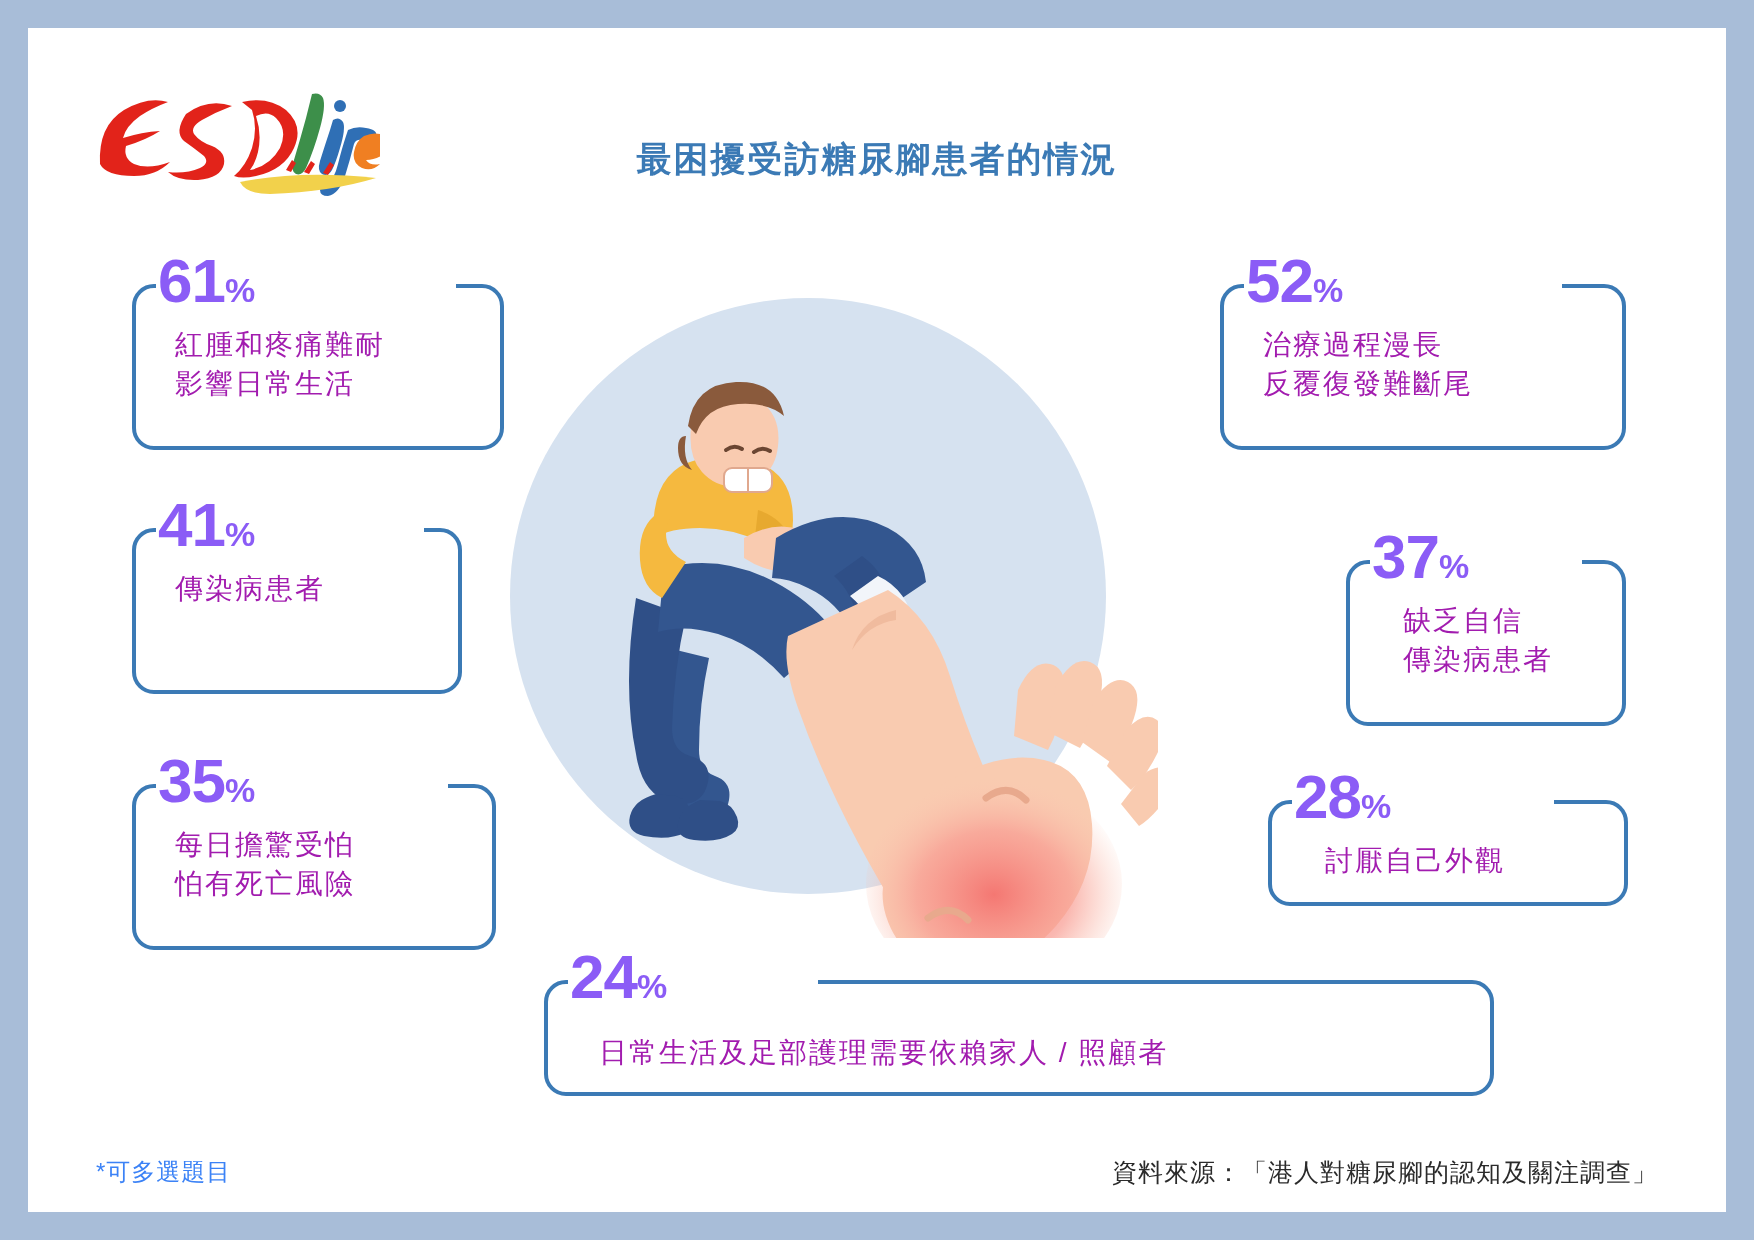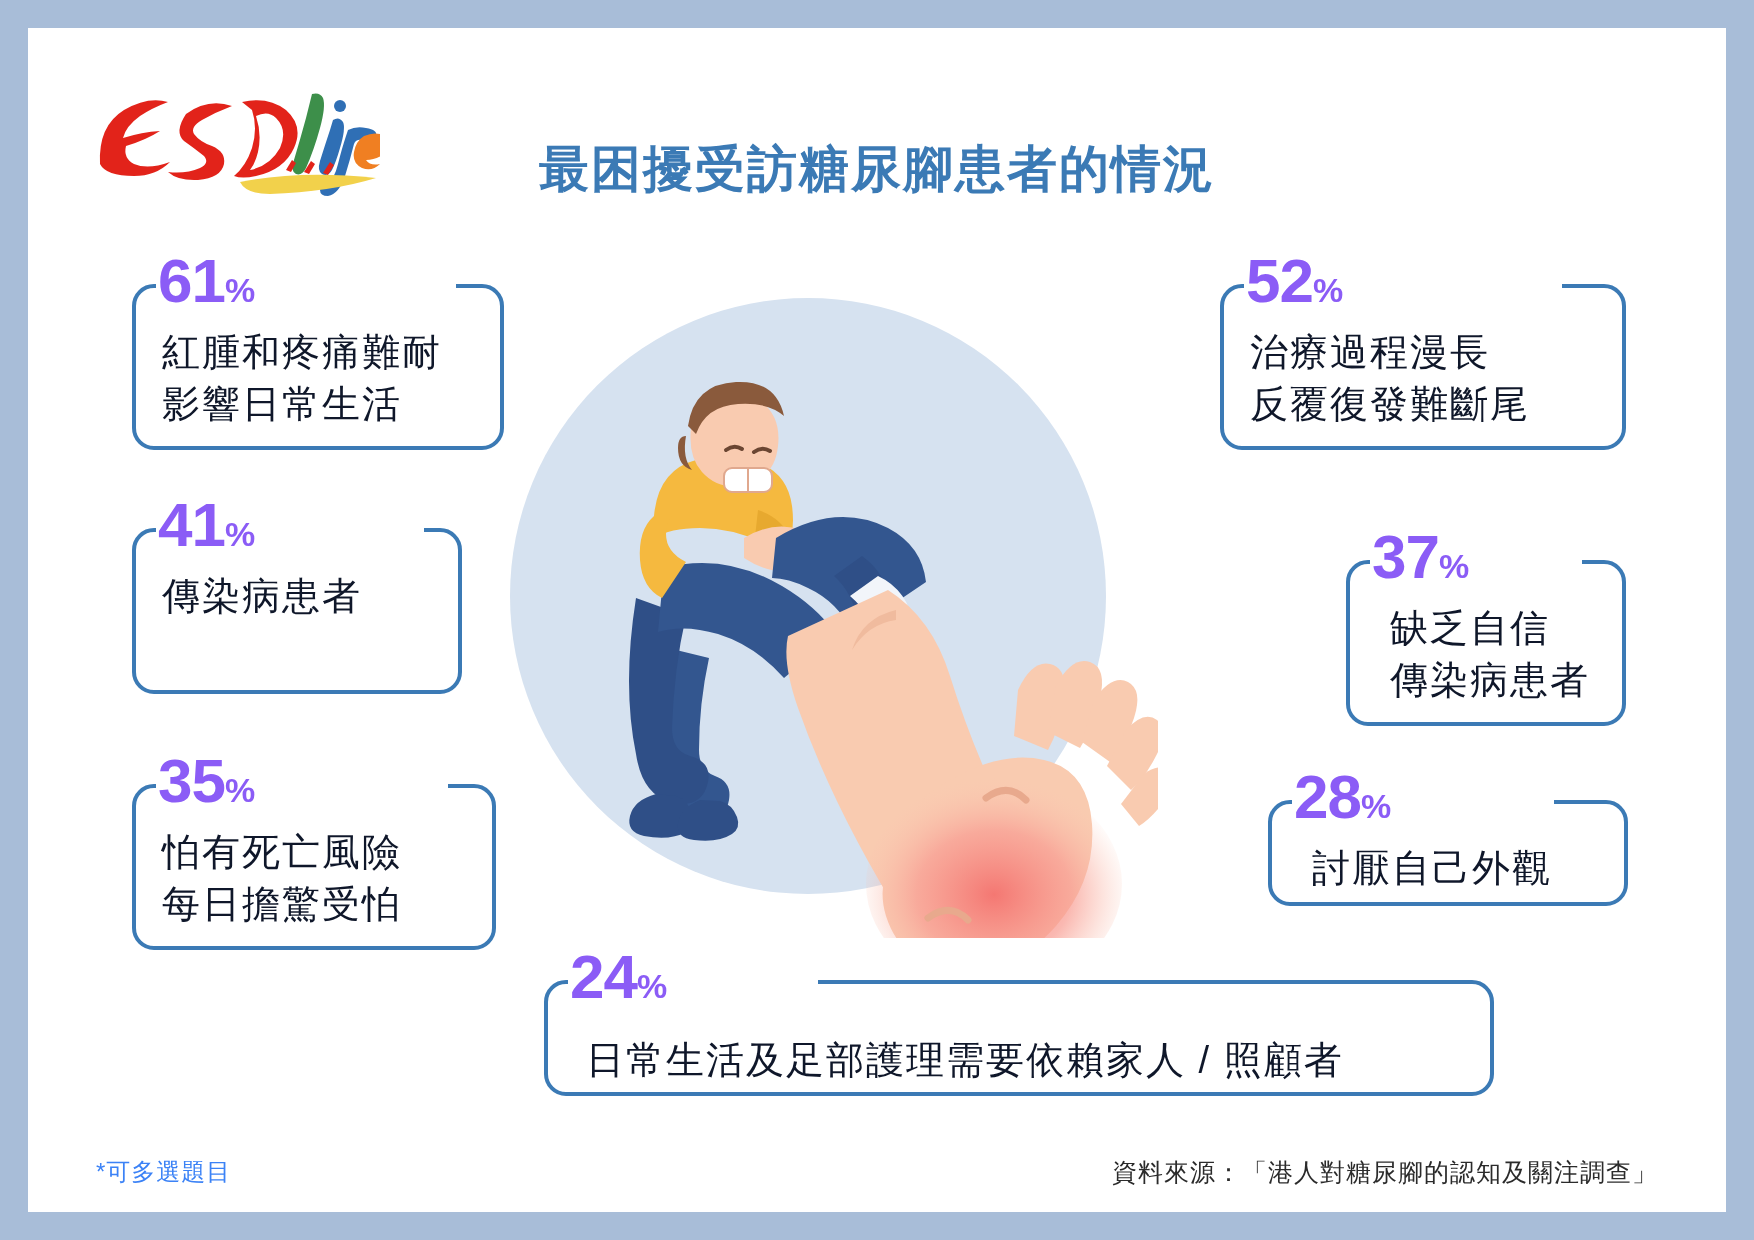--- a/index.html
+++ b/index.html
@@ -18,21 +18,21 @@
     background:#ffffff;
   }
 
   
   .logo{ position:absolute; left:62px; top:58px; width:290px; height:110px; }
 
   
   .title{
     position:absolute; left:0; top:108px; width:1698px;
     text-align:center;
-    font-size:50px; font-weight:bold; letter-spacing:2px;
+    font-size:35px; font-weight:bold; letter-spacing:2px;
     color:#3b7ab5;
     font-family:"Liberation Sans","DejaVu Sans",sans-serif;
   }
 
   
   .illus{ position:absolute; left:430px; top:210px; width:700px; height:700px; }
 
   
   .stat{ position:absolute; }
   .stat .pct{
@@ -54,25 +54,26 @@
   }
   .stat .cover{
     position:absolute;
     background:#ffffff;
     height:10px;
     z-index:2;
   }
   .stat .lines{
     position:absolute;
     z-index:3;
-    color:#0f172a;
-    font-size:38px;
+    color:#a21caf;
+    font-size:28px;
     line-height:1.38;
     letter-spacing:2px;
     white-space:nowrap;
+    margin-left:13px;
   }
   .stat .lines div{ }
 
   
   .foot-left{
     position:absolute; left:68px; top:1128px;
     font-size:24px; color:#3b82f6; letter-spacing:1px;
   }
   .foot-right{
     position:absolute; right:68px; top:1128px;
@@ -191,22 +192,22 @@
       </div>
     </div>
 
     <div class="stat" style="left:104px;top:722px;width:400px;height:200px;">
       <div class="box" style="left:0;top:34px;width:364px;height:166px;"></div>
       <div class="cover" style="left:24px;top:30px;width:292px;"></div>
       <div class="pct" style="left:26px;top:0;">
         <span class="num">35</span><span class="sym">%</span>
       </div>
       <div class="lines" style="left:30px;top:76px;">
+        <div>每日擔驚受怕</div>
         <div>怕有死亡風險</div>
-        <div>每日擔驚受怕</div>
       </div>
     </div>
 
     <div class="stat" style="left:1192px;top:222px;width:420px;height:200px;">
       <div class="box" style="left:0;top:34px;width:406px;height:166px;"></div>
       <div class="cover" style="left:24px;top:30px;width:318px;"></div>
       <div class="pct" style="left:26px;top:0;">
         <span class="num">52</span><span class="sym">%</span>
       </div>
       <div class="lines" style="left:30px;top:76px;">

